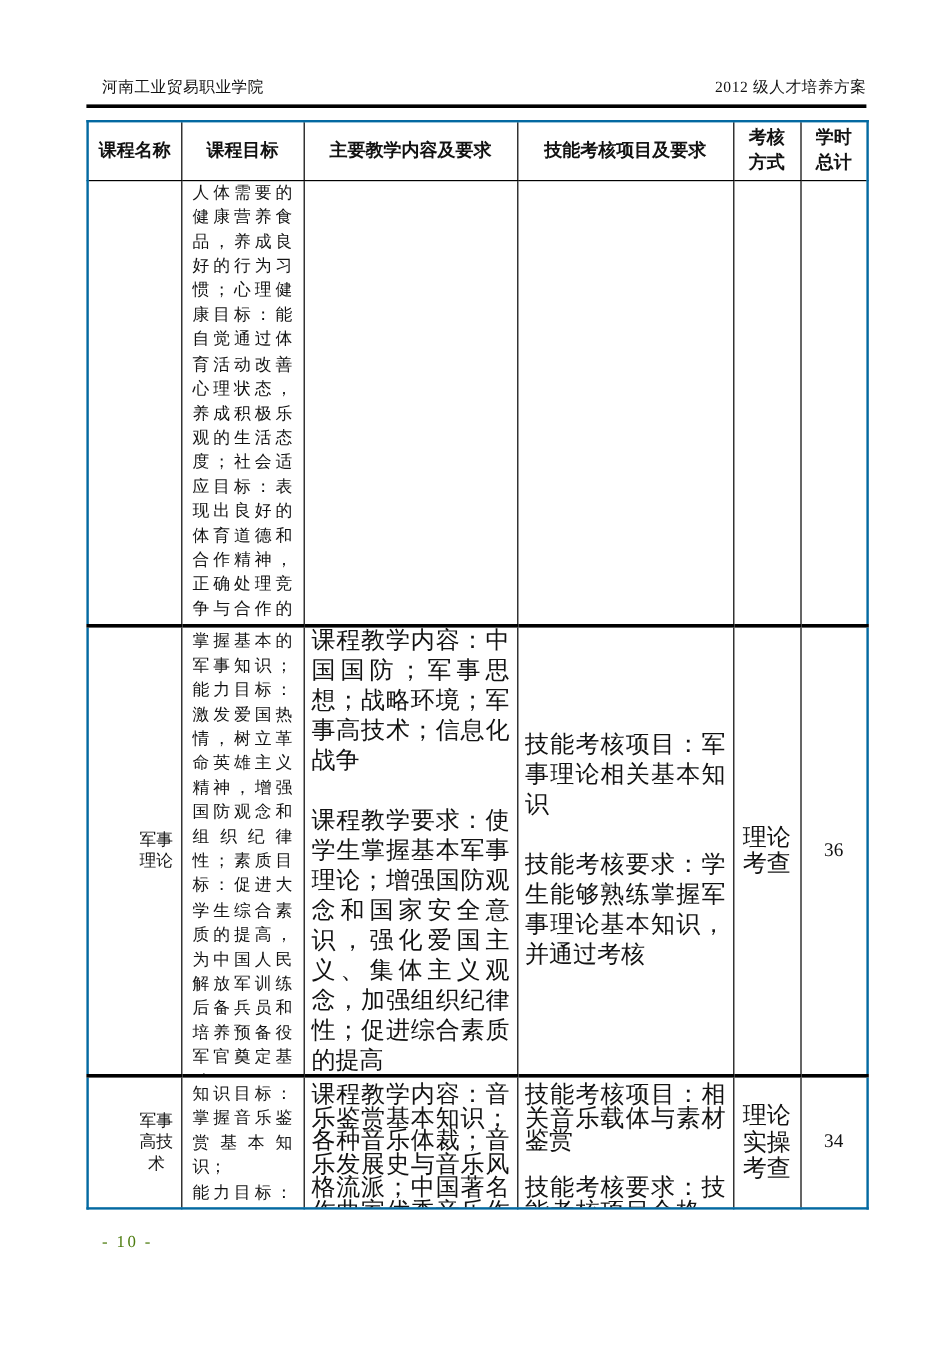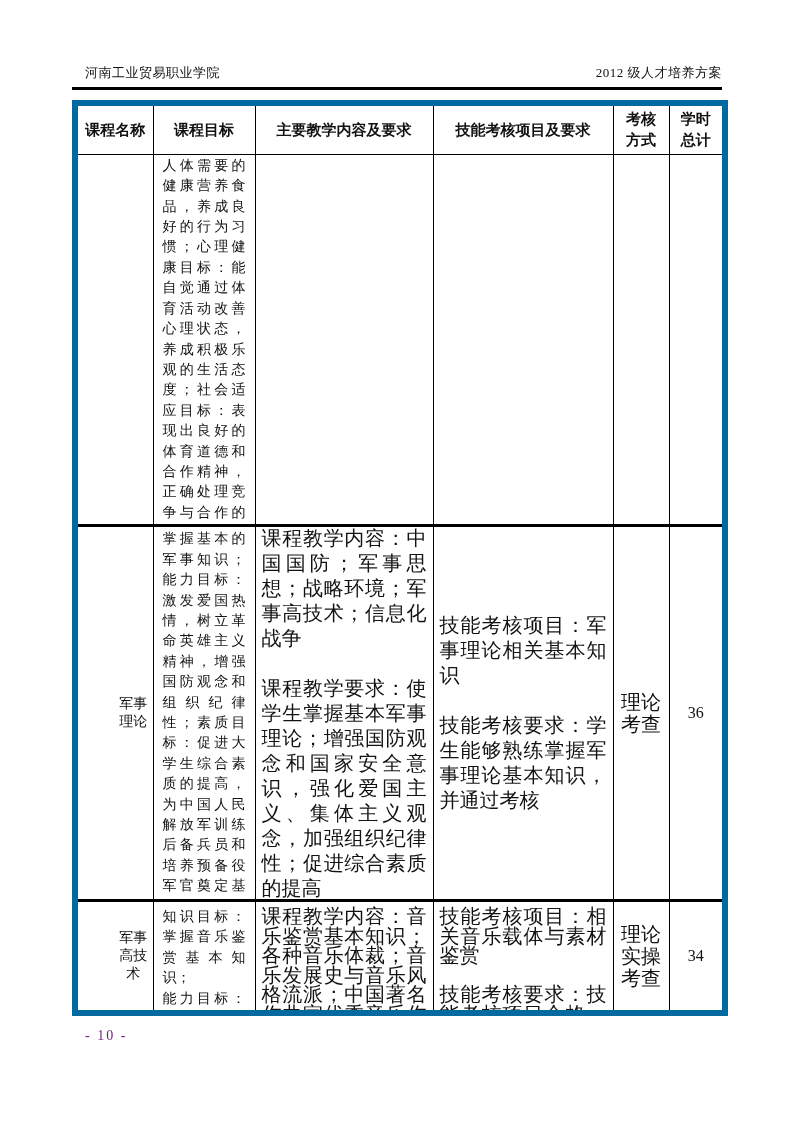--- a/index.html
+++ b/index.html
@@ -14,21 +14,21 @@
     font-size:13px; letter-spacing:0.5px;
   }
   .page-header .hl { padding-left:13px; }
   .header-rule {
     position:absolute; left:72px; top:87px; width:650px; height:3px;
     background:#000;
   }
   table.grid {
     position:absolute; left:72px; top:100px;
     border-collapse:collapse; table-layout:fixed; width:650px;
-    border:6px solid #0369a1;
+    border:2px solid #0369a1;
   }
   th, td { border:1px solid #000; padding:0; vertical-align:middle; }
   tr.r2 td, tr.r3 td { border-top-width:3px; }
   th {
     font-weight:bold; font-size:15px; text-align:center;
     white-space:pre-line; line-height:21px; height:48px;
   }
   .cw {
     display:flex; flex-direction:column; justify-content:center;
     overflow:hidden; white-space:pre-line;
@@ -44,21 +44,21 @@
   }
   td.col-content .cw, td.col-assess .cw {
     text-align:justify; text-justify:inter-character;
     font-size:20px; line-height:25px; padding-left:6px; padding-right:6px;
   }
   tr.r3 td.col-content .cw, tr.r3 td.col-assess .cw { line-height:19.5px; }
   td.col-method .cw { text-align:center; font-size:20px; line-height:22px; }
   td.col-hours .cw  { text-align:center; font-size:16px; }
   .page-footer {
     position:absolute; left:85px; top:1028px;
-    font-size:14px; letter-spacing:2px; color:#701a75;text-align:right;
+    font-size:14px; letter-spacing:2px; color:#4d7c0f;text-align:right;
   }
 </style>
 </head>
 <body>
 
 <div class="page-header">
   <span class="hl">河南工业贸易职业学院</span>
   <span class="hr">2012 级人才培养方案</span>
 </div>
 <div class="header-rule"></div>

